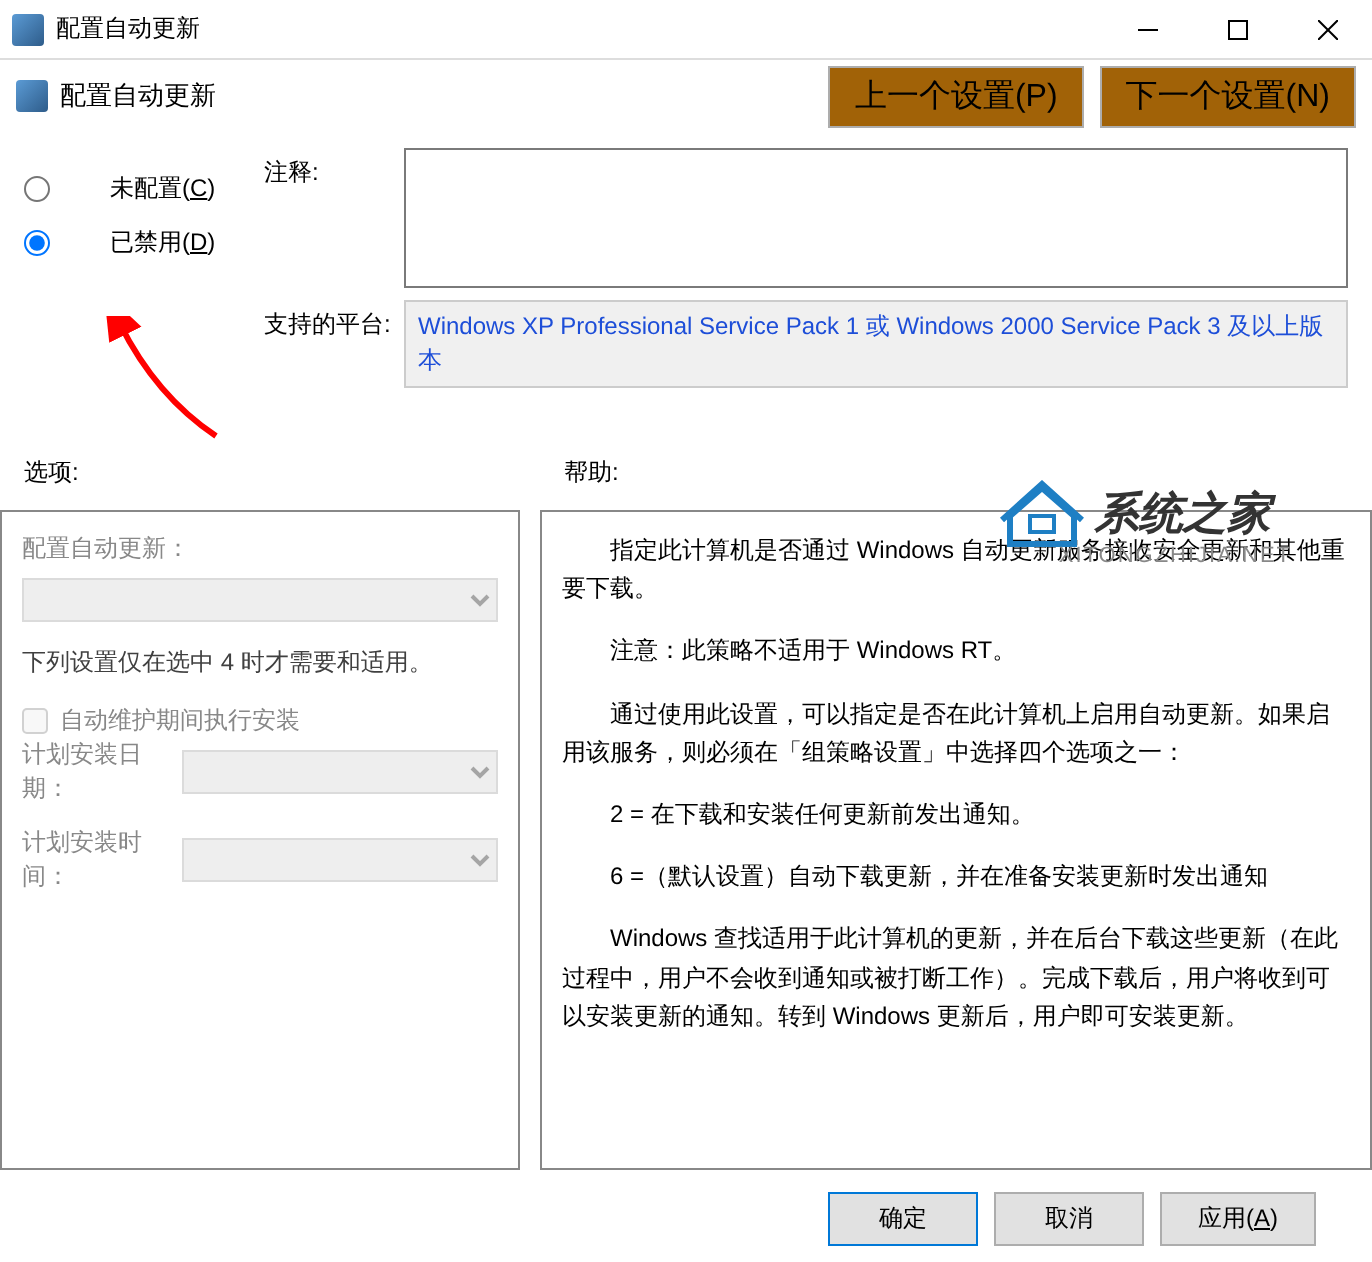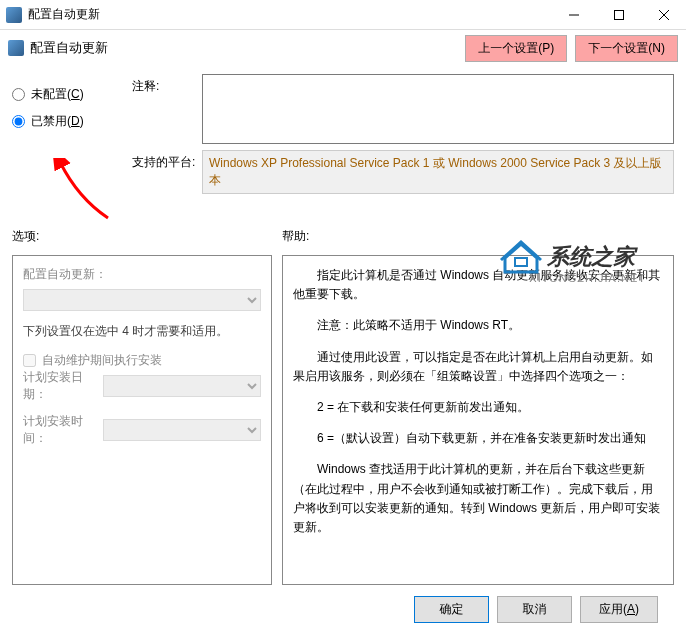--- a/index.html
+++ b/index.html
@@ -7,39 +7,39 @@
 
 .titlebar { height: 30px; display: flex; align-items: center; border-bottom: 1px solid #ddd; }
 .titlebar-icon { width: 16px; height: 16px; margin: 0 6px; background: linear-gradient(135deg,#5b9bd5,#2e5c8a); border-radius: 2px; }
 .titlebar-title { flex: 1; font-size: 12px; }
 .titlebar-btn { width: 45px; height: 30px; display: flex; align-items: center; justify-content: center; cursor: pointer; }
 .titlebar-btn svg { width: 10px; height: 10px; }
 
 .toolbar { height: 36px; display: flex; align-items: center; padding: 0 8px; }
 .toolbar-icon { width: 16px; height: 16px; margin-right: 6px; background: linear-gradient(135deg,#5b9bd5,#2e5c8a); border-radius: 2px; }
 .toolbar-title { flex: 1; font-size: 13px; }
-.nav-btn { background: #fca5a5; border: 1px solid #adadad; padding: 4px 12px; margin-left: 8px; font-size: 12px; cursor: pointer; }
+.nav-btn { background: #a16207; border: 1px solid #adadad; padding: 4px 12px; margin-left: 8px; font-size: 16px; cursor: pointer; }
 
 .content { padding: 8px 12px; display: flex; }
 .left-col { width: 120px; padding-top: 12px; position: relative; }
-.radio-row { display: flex; align-items: center; margin-bottom: 10px; cursor: pointer; }
+.radio-row { display: flex; align-items: center; margin-bottom: 10px; cursor: pointer; gap: 24px; }
 .radio-row input { margin-right: 6px; }
 .radio-row label { cursor: pointer; }
 .radio-row u { text-decoration: underline; }
 
 .right-col { flex: 1; }
 .field-row { display: flex; margin-bottom: 6px; }
 .field-label { width: 70px; padding-top: 4px; }
 .comment-box { flex: 1; height: 70px; border: 1px solid #7a7a7a; background: #fff; resize: none; font-family: inherit; font-size: 12px; padding: 2px; }
-.platform-box { flex: 1; min-height: 40px; border: 1px solid #ccc; background: #f0f0f0; padding: 4px 6px; color: #a16207; }
+.platform-box { flex: 1; min-height: 40px; border: 1px solid #ccc; background: #f0f0f0; padding: 4px 6px; color: #1d4ed8; }
 
 .section-labels { display: flex; padding: 4px 12px; margin-top: 16px; }
 .section-labels .opt-label { width: 270px; }
 
-.lower { display: flex; padding: 6px 12px; gap: 10px; }
+.lower { display: flex; padding: 6px 0; gap: 10px; }
 .options-panel { width: 260px; height: 330px; border: 1px solid #888; background: #fff; overflow-y: auto; padding: 10px; }
 .opt-title { color: #888; margin-bottom: 6px; }
 .opt-select { width: 100%; height: 22px; background: #e8e8e8; border: 1px solid #ccc; margin-bottom: 12px; }
 .opt-note { color: #404040; margin-bottom: 12px; }
 .checkbox-row { display: flex; align-items: center; color: #888; }
 .checkbox-row input { margin-right: 6px; }
 .sched-row { display: flex; align-items: center; margin-bottom: 10px; color: #888; }
 .sched-row .sched-label { width: 80px; }
 .sched-row .sched-select { flex: 1; height: 22px; background: #e8e8e8; border: 1px solid #ccc; }
 

